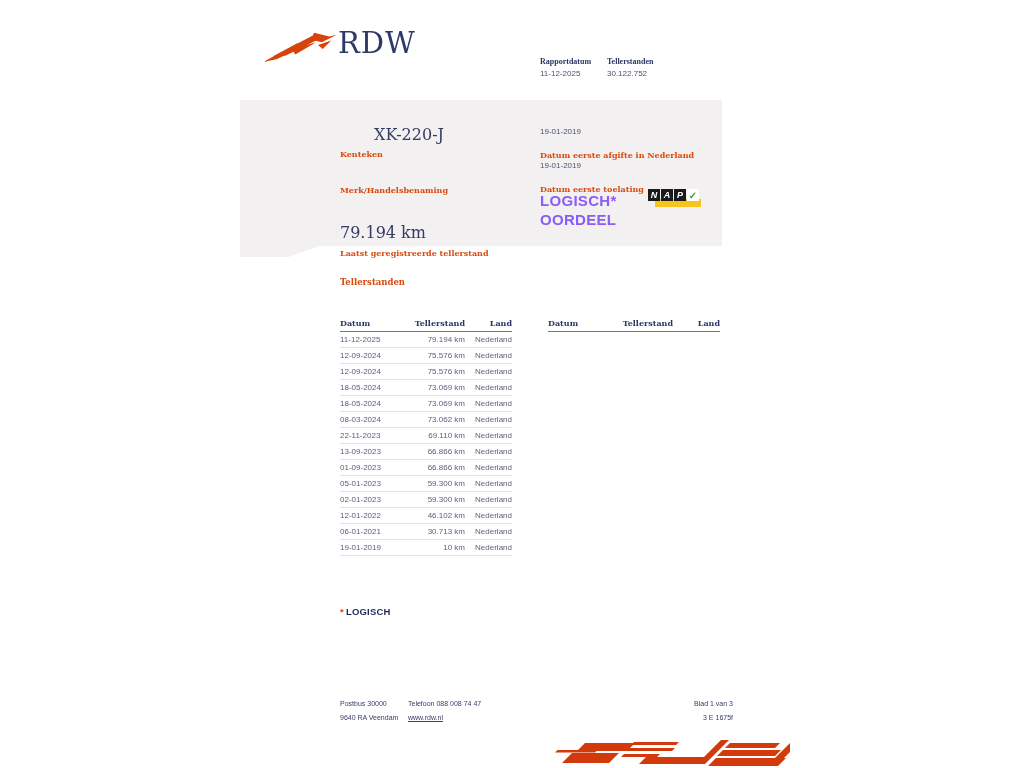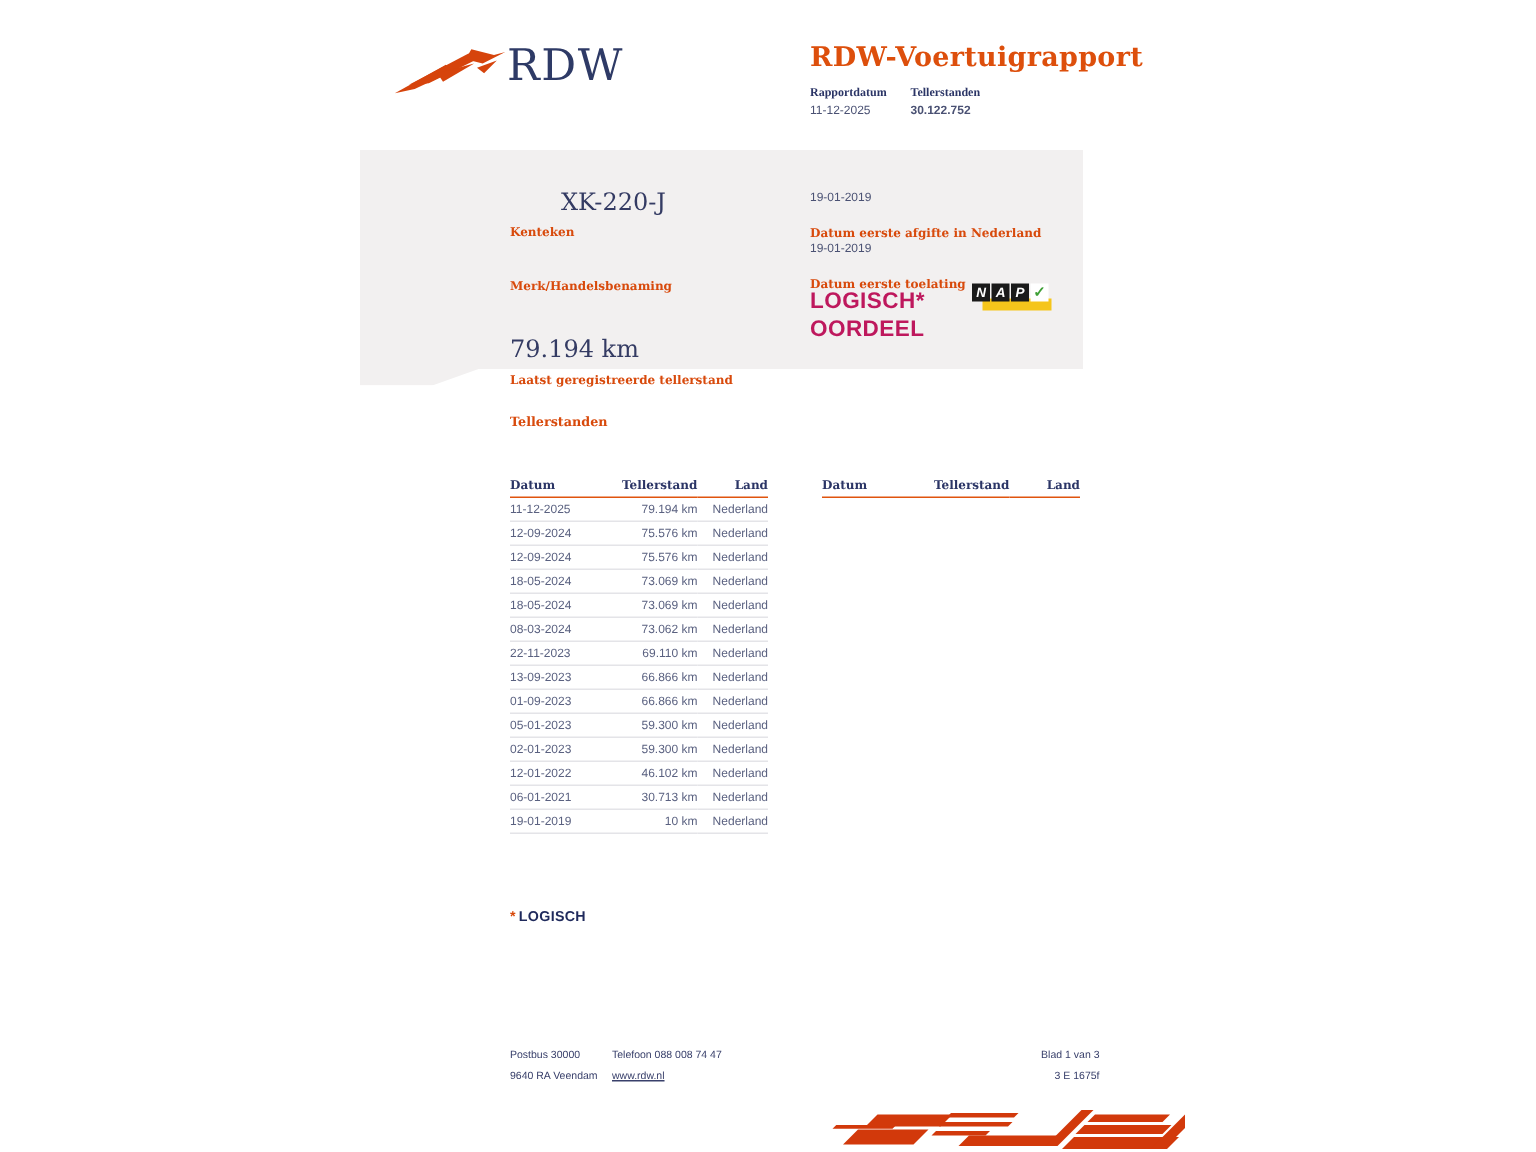--- a/index.html
+++ b/index.html
@@ -29,21 +29,21 @@
     left:240px; top:100px; width:482px; height:157px; background:#F2F0F0;
     clip-path: polygon(0 0, 100% 0, 100% 93%, 16.4% 93%, 10% 100%, 0 100%);
   }
   .lbl-orange {
     font-family:"DejaVu Serif", serif; font-size:8px; font-weight:bold; color:#D84A0C;margin-top:36px;
   }
   .val-serif {
     font-family:"DejaVu Serif", serif; font-size:16px; color:#343B63;
   }
   .oordeel {
-    font-size:15px; font-weight:bold; color:#be185d; line-height:19px; letter-spacing:.3px;
+    font-size:15px; font-weight:bold; color:#8b5cf6; line-height:19px; letter-spacing:.3px;
   }
 
   
   .nap { width:56px; height:19px; }
   .nap .bar { position:absolute; left:7px; top:10px; width:46px; height:8px; background:#F5C51B; }
   .nap .tiles { position:absolute; left:0; top:0; display:flex; gap:1px; }
   .nap .tile {
     width:12px; height:12px; background:#1A1A1A; color:#fff;
     font-size:9px; font-weight:bold; font-style:italic;
     display:flex; align-items:center; justify-content:center;
@@ -83,26 +83,25 @@
     <g fill="#D6440C">
       <polygon points="0,34 36,14 42,18 14,31"></polygon>
       <polygon points="10,28 52,6 58,10 24,27"></polygon>
       <polygon points="54,3 70,7 78,5 62,13 50,10"></polygon>
       <polygon points="58,16 72,11 63,20"></polygon>
       <polygon points="30,20 56,13 34,26"></polygon>
     </g>
   </svg>
   <div class="abs rdw-wordmark" style="left:338px; top:26px;">RDW</div>
 
-  <div class="abs doc-title" style="left:540px; top:28px;">RDW-Voertuigrapport</div>
 
   <div class="abs lbl-navy" style="left:540px; top:57px;">Rapportdatum</div>
   <div class="abs lbl-navy" style="left:607px; top:57px;">Tellerstanden</div>
   <div class="abs val-small" style="left:540px; top:69px;">11-12-2025</div>
-  <div class="abs val-small" style="left:607px; top:69px;font-weight:bold;">30.122.752</div>
+  <div class="abs val-small" style="left:607px; top:69px;">30.122.752</div>
 
   <div class="abs graybox"></div>
 
   <div class="abs lbl-orange" style="left:340px; top:113px;">Kenteken</div>
   <div class="abs val-serif" style="left:340px; top:125px;margin-left:34px;">XK-220-J</div>
 
   <div class="abs lbl-orange" style="left:340px; top:149px;">Merk/Handelsbenaming</div>
 
   <div class="abs lbl-orange" style="left:340px; top:212px;">Laatst geregistreerde tellerstand</div>
   <div class="abs val-serif" style="left:340px; top:223px;">79.194 km</div>

